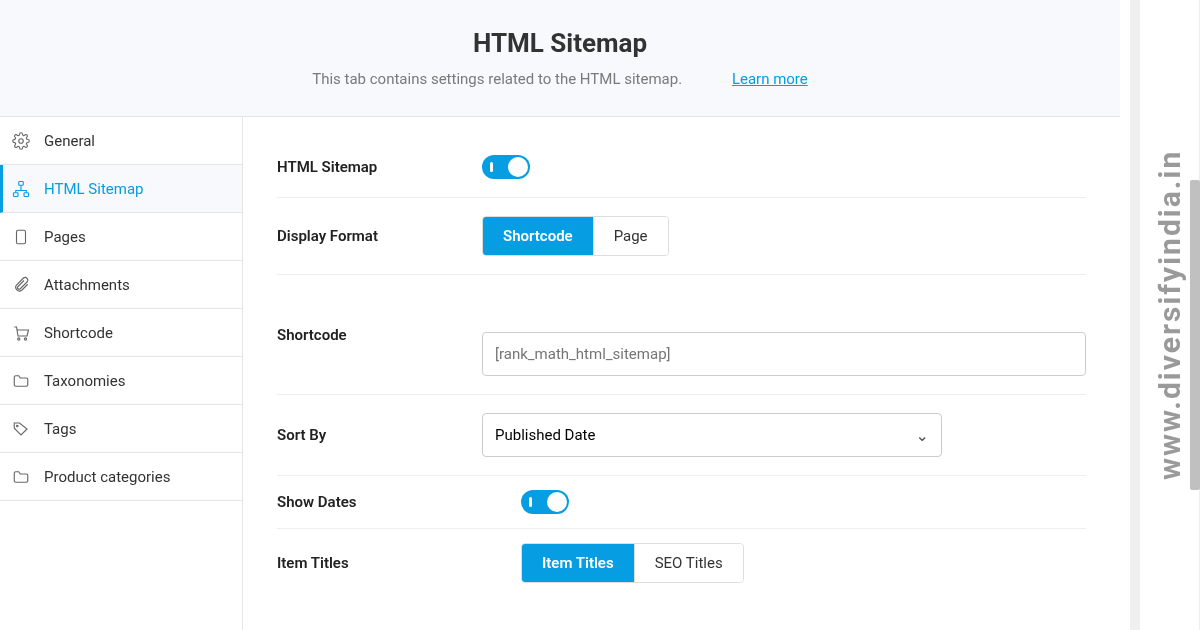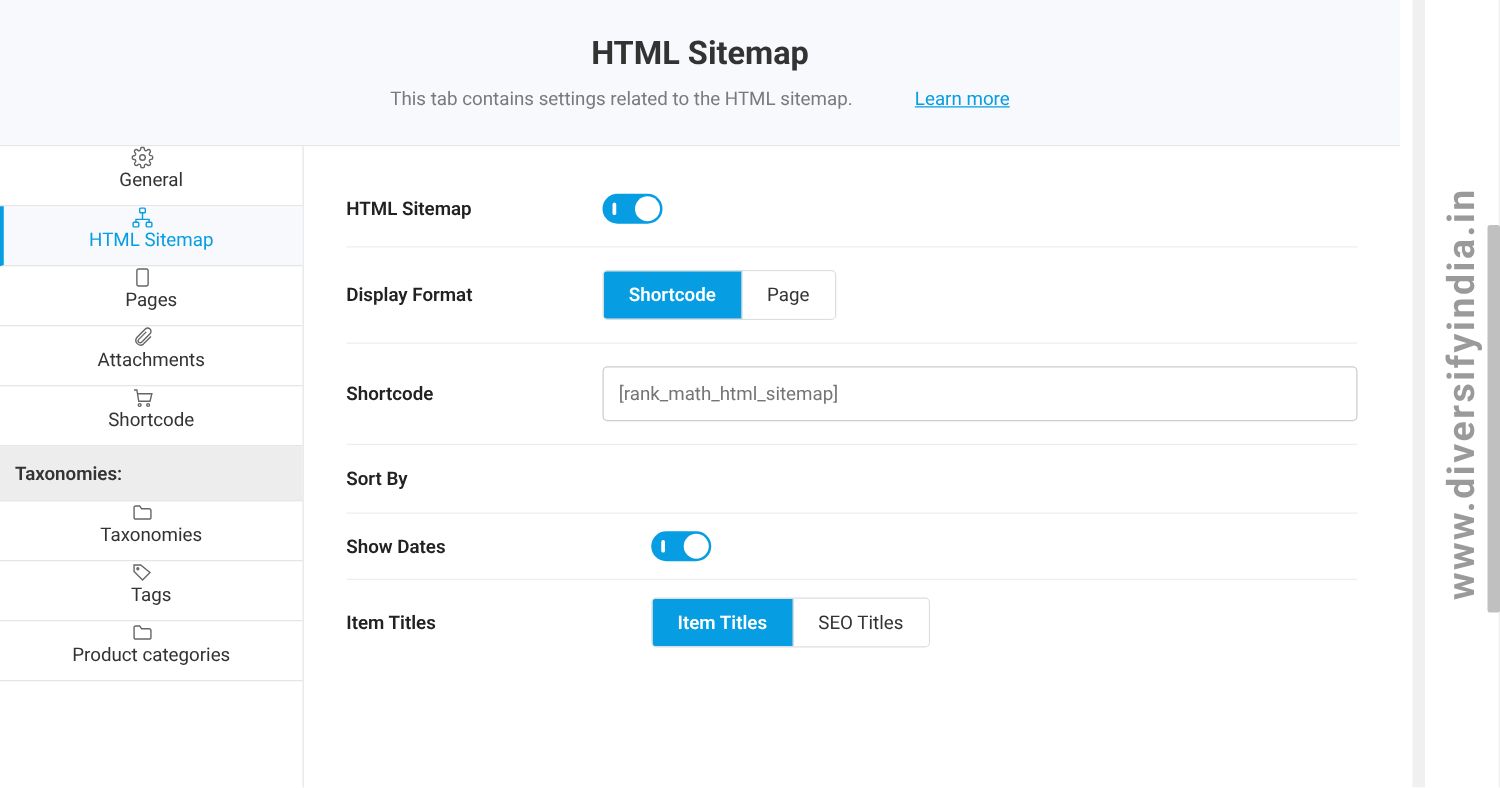--- a/index.html
+++ b/index.html
@@ -1,43 +1,43 @@
 <!DOCTYPE html>
 <html><head>
 <meta charset="utf-8">
 <style>
 * { margin:0; padding:0; box-sizing:border-box; font-family:-apple-system,BlinkMacSystemFont,"Segoe UI",Roboto,sans-serif; }
 body { width:1200px; height:630px; overflow:hidden; position:relative; background:#fff; }
-.page { width:1120px; height:608px; background:#fef9c3; }
+.page { width:1120px; height:608px; background:#fde047; }
 .header { background:#f7f9fc; text-align:center; padding:28px 0 28px; border-bottom:1px solid #e5e5e5;}
 .header h1 { font-size:26px; font-weight:700; color:#333; margin-bottom:12px;}
 .header p { font-size:15px; color:#7a7a7a;}
 .header a { color:#069de3; text-decoration:underline;margin-left:46px;}
 .body { display:flex; height:calc(630px - 116px); background:#fff;}
 .sidebar { width:243px; border-right:1px solid #e5e5e5;}
-.nav-item { display:flex; align-items:center; height:48px; padding:0 12px; border-bottom:1px solid #e5e5e5; cursor:pointer; color:#333; font-size:15px;flex-direction:column;}
+.nav-item { display:flex; align-items:center; height:48px; padding:0 12px; border-bottom:1px solid #e5e5e5; cursor:pointer; color:#333; font-size:15px;}
 .nav-item.active { background:#f7f9fc; color:#069de3; border-left:3px solid #069de3; padding-left:9px;}
 .nav-head { display:flex; align-items:center; height:44px; padding:0 12px; background:#ededed; color:#333; font-size:15px; font-weight:600; border-bottom:1px solid #e5e5e5;}
 .nav-item .ico { width:18px; height:18px; margin-right:14px; display:flex; align-items:center; justify-content:center; color:#666;}
 .nav-item.active .ico { color:#069de3;}
 .content { flex:1; padding:26px 34px;}
 .row { display:flex; align-items:center; padding:18px 0; border-bottom:1px solid #eee;}
 .row:first-child { padding-top:12px;}
 .row:last-child{ border-bottom:none;}
 .label { width:205px; font-size:15px; font-weight:600; color:#222;}
 .ctrl { flex:1;}
 .toggle { width:48px; height:24px; background:#069de3; border-radius:12px; position:relative; cursor:pointer;}
 .toggle::before { content:""; position:absolute; left:8px; top:50%; width:3px; height:10px; background:#fff; transform:translateY(-50%); border-radius:2px;}
 .toggle::after { content:""; position:absolute; right:2px; top:2px; width:20px; height:20px; background:#fff; border-radius:50%;}
 .segbox { display:inline-flex; border:1px solid #ddd; border-radius:4px; overflow:hidden;}
 .seg { padding:10px 20px; font-size:15px; cursor:pointer; border-right:1px solid #ddd;}
 .seg:last-child { border-right:none;}
 .seg.on { background:#069de3; color:#fff; font-weight:600;}
 .seg.off { background:#fff; color:#333;}
-.tinput { width:100%; height:44px; border:1px solid #ccc; border-radius:4px; padding:0 12px; font-size:15px; color:#888;}
+.tinput { width:100%; height:44px; border:1px solid #ccc; border-radius:4px; padding:0 12px; font-size:15px; color:#888;margin-top:39px;}
 .sel { width:460px; height:44px; border:1px solid #ccc; border-radius:4px; padding:0 12px; font-size:15px; display:flex; align-items:center; justify-content:space-between; cursor:pointer;}
 .sel .chev { font-size:16px; color:#555;}
 .watermark { position:absolute; right:0; top:0; width:70px; height:630px; display:flex; align-items:center; justify-content:center; color:#9a9a9a; font-size:30px; font-weight:700; letter-spacing:2px; writing-mode:vertical-rl; transform:rotate(180deg); border-right:10px solid #f0f0f0; border-left:1px solid #eee; background:#fff;}
 .scrollbar { position:absolute; right:0; top:180px; width:10px; height:310px; background:#c0c0c0; border-radius:2px;}
 .compact{ padding:14px 0;gap:39px;}
 svg{width:18px;height:18px;stroke:currentColor;fill:none;stroke-width:1.5;}
 </style>
 </head>
 <body>
 
@@ -91,21 +91,20 @@
       <div class="nav-item">
         <span class="ico">
             <svg viewBox="0 0 24 24">
               <circle cx="9" cy="20" r="1.5"></circle>
               <circle cx="18" cy="20" r="1.5"></circle>
               <path d="M3 4h3l2 12h12l2-8H7"></path>
             </svg>
           </span>
         <span>Shortcode</span>
       </div>
-      <div class="nav-head">Taxonomies:</div>
       <div class="nav-item">
         <span class="ico">
             <svg viewBox="0 0 24 24">
               <path d="M3 7a2 2 0 0 1 2-2h4l2 3h8a2 2 0 0 1 2 2v7a2 2 0 0 1-2 2H5a2 2 0 0 1-2-2z"></path>
             </svg>
           </span>
         <span>Taxonomies</span>
       </div>
       <div class="nav-item">
         <span class="ico">
@@ -141,20 +140,26 @@
             <div class="seg off">Page</div>
           </div>
         </div>
       </div>
       <div class="row">
         <div class="label">Shortcode</div>
         <div class="ctrl"><input class="tinput" placeholder="[rank_math_html_sitemap]" style=""></div>
       </div>
       <div class="row">
         <div class="label">Sort By</div>
+        <div class="ctrl">
+          <div class="sel">
+            <span>Published Date</span>
+            <span class="chev">⌄</span>
+          </div>
+        </div>
       </div>
       <div class="row compact">
         <div class="label">Show Dates</div>
         <div class="ctrl">
             <div class="toggle"></div>
           </div>
       </div>
       <div class="row compact">
         <div class="label">Item Titles</div>
         <div class="ctrl">

